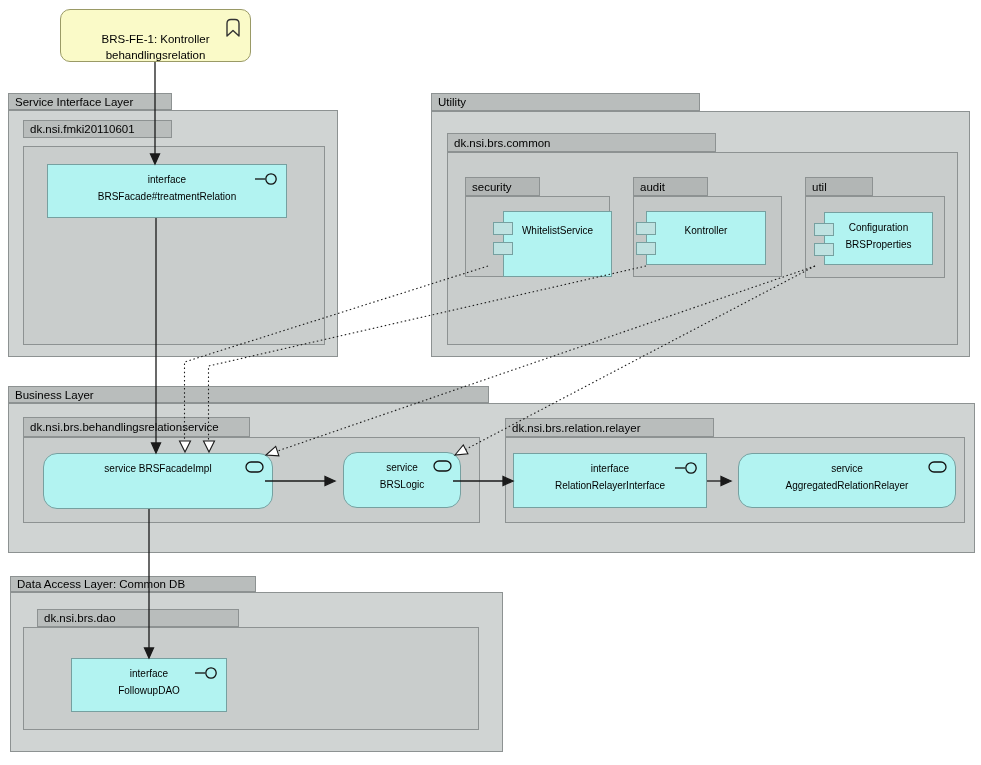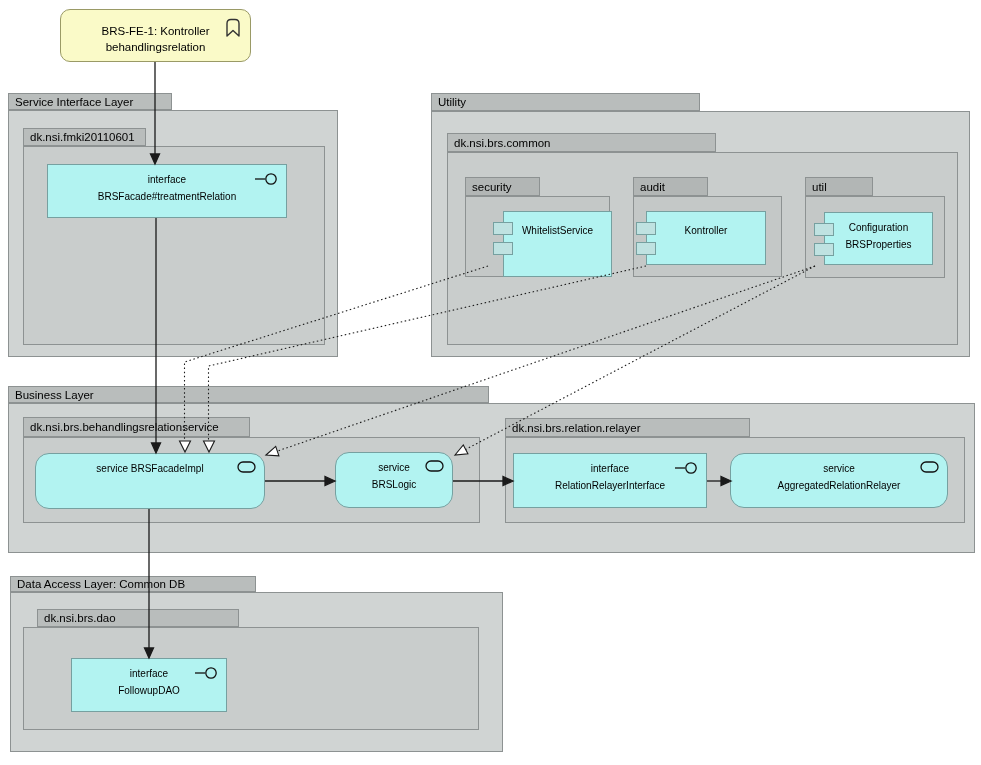--- a/index.html
+++ b/index.html
@@ -7,42 +7,42 @@
           font-family:"Liberation Sans",sans-serif;color:#000;overflow:hidden;}
   .tab{position:absolute;background:#b9bdbc;border:1px solid #8d9292;
        font-size:11.5px;display:flex;align-items:center;padding-left:6px;box-sizing:border-box;}
   .body{position:absolute;border:1px solid #8d9292;box-sizing:border-box;}
   .outer-body{background:#d0d4d3;}
   .inner-body{background:#c9cdcc;}
   .sub-body{background:#c4c8c7;}
   .sub-tab{background:#b2b6b5;}
   .comp{position:absolute;background:#b2f3f1;border:1px solid #76a0a0;
         box-sizing:border-box;text-align:center;font-size:10px;}
-  .comp.rounded{border-radius:14px;}
+  .comp.rounded{border-radius:14px;margin-left:8px;}
   .comp .lines{padding-top:6px;line-height:17px;}
   .comp .lines.pad1{padding-top:10px;}
   .icon-tr{position:absolute;top:7px;right:7px;}
   .port{position:absolute;left:-11px;width:20px;height:13px;background:#bfe2e1;
         border:1px solid #76a0a0;box-sizing:border-box;}
   .note{position:absolute;left:60px;top:9px;width:191px;height:53px;background:#fafac8;
         border:1px solid #9a9a66;border-radius:10px;text-align:center;font-size:11.5px;box-sizing:border-box;}
-  .note .lines{padding-top:13px;line-height:16px;}
+  .note .lines{padding-top:21px;line-height:16px;}
   #overlay{position:absolute;left:0;top:0;z-index:60;pointer-events:none;}
 </style>
 </head>
 <body>
 
 <div id="canvas">
 
   <div class="tab" style="left:8px;top:93px;width:164px;height:17px;">
     <span>Service Interface Layer</span>
   </div>
   <div class="body outer-body" style="left:8px;top:110px;width:330px;height:247px;"></div>
 
-  <div class="tab" style="left:23px;top:128px;width:123px;height:18px;">
+  <div class="tab" style="left:23px;top:120px;width:149px;height:18px;">
     <span>dk.nsi.fmki20110601</span>
   </div>
   <div class="body inner-body" style="left:23px;top:146px;width:302px;height:199px;"></div>
 
   <div class="comp" style="left:47px;top:164px;width:240px;height:54px;">
     <div class="lines">
       <div>interface</div>
       <div>BRSFacade#treatmentRelation</div>
     </div>
     <svg class="icon-tr" width="26" height="14">
@@ -120,21 +120,21 @@
   <div class="comp rounded" style="left:335px;top:452px;width:118px;height:56px;">
     <div class="lines">
       <div>service</div>
       <div>BRSLogic</div>
     </div>
     <svg class="icon-tr" width="20" height="13">
       <rect x="1" y="1" width="17" height="10" rx="5" fill="none" stroke="#111" stroke-width="1.3"></rect>
     </svg>
   </div>
 
-  <div class="tab" style="left:505px;top:418px;width:245px;height:19px;">
+  <div class="tab" style="left:505px;top:418px;width:209px;height:19px;">
     <span>dk.nsi.brs.relation.relayer</span>
   </div>
   <div class="body inner-body" style="left:505px;top:437px;width:460px;height:86px;"></div>
 
   <div class="comp" style="left:513px;top:453px;width:194px;height:55px;">
     <div class="lines">
       <div>interface</div>
       <div>RelationRelayerInterface</div>
     </div>
     <svg class="icon-tr" width="26" height="14">

